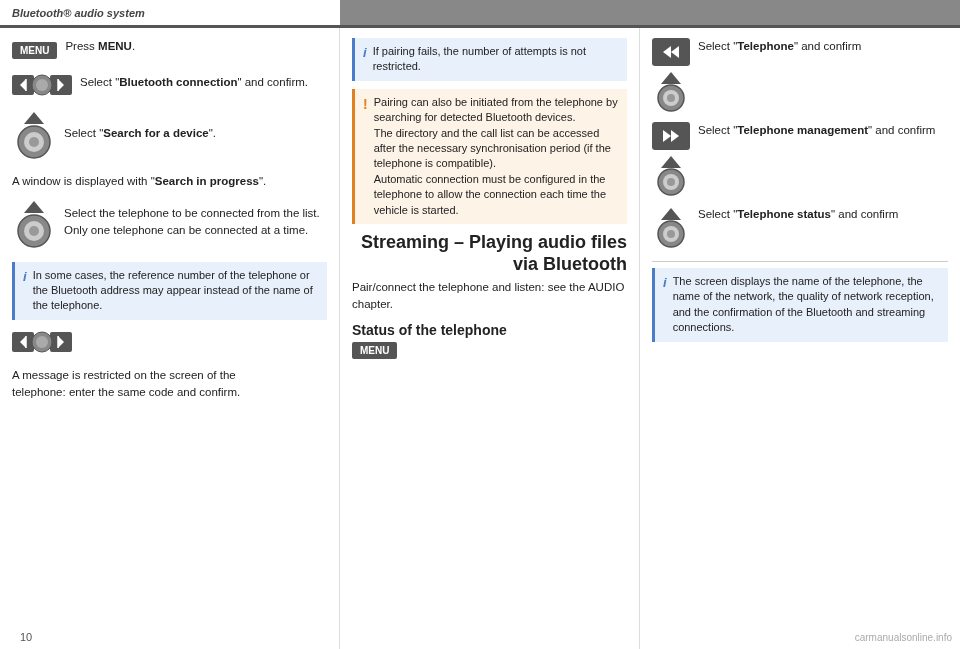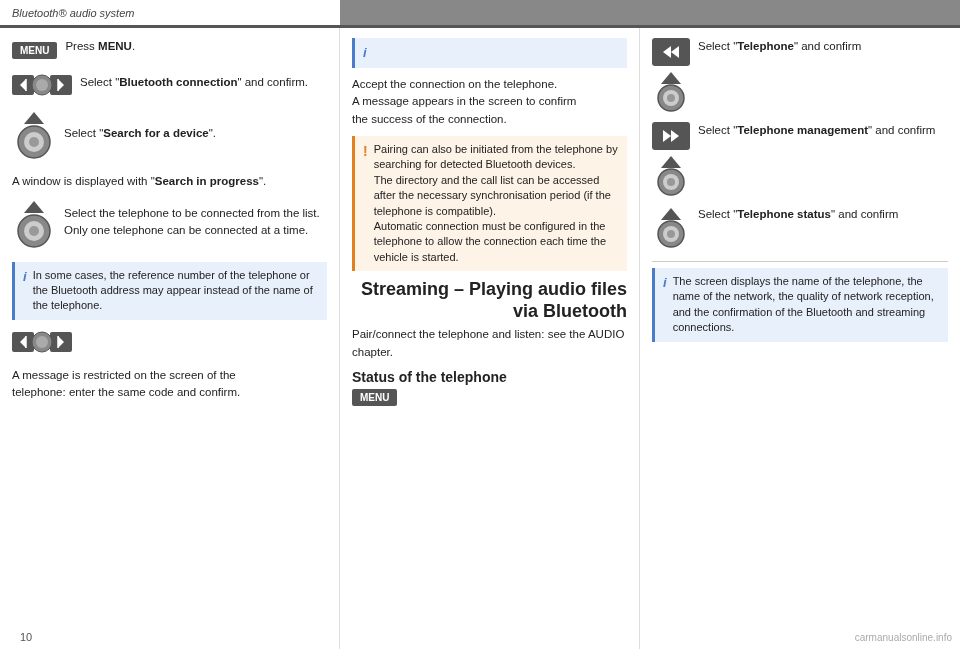--- a/index.html
+++ b/index.html
@@ -21,20 +21,21 @@
     
     .top-bar {
       width: 100%;
       height: 28px;
       background: #fff;
       border-bottom: 3px solid #555;
       display: flex;
       align-items: center;
       padding: 11px 12px;
       position: relative;
+      font-weight: bold;
     }
     .top-bar-title {
       font-size: 11px;
       color: #444;
       font-style: italic;
     }
     .top-bar-line {
       position: absolute;
       right: 0;
       top: 0;
@@ -295,27 +296,23 @@
         <span>A message is restricted on the screen of the</span><br>
         <span>telephone: enter the same code and confirm.</span>
       </div>
 
     </div>
 
     <div class="col-mid">
 
       <div class="info-box">
         <span class="info-icon">i</span>
-      </div>
-
-      <div class="text-block">
-        <span>Accept the connection on the telephone.</span><br>
-        <span>A message appears in the screen to confirm</span><br>
-        <span>the success of the connection.</span>
-      </div>
+        <span>If pairing fails, the number of attempts is not restricted.</span>
+      </div>
+
 
       <div class="warn-box">
         <span class="warn-icon">!</span>
         <div>
           Pairing can also be initiated from the telephone by searching for detected Bluetooth devices.<br>
           The directory and the call list can be accessed after the necessary synchronisation period (if the telephone is compatible).<br>
           Automatic connection must be configured in the telephone to allow the connection each time the vehicle is started.
         </div>
       </div>
 

